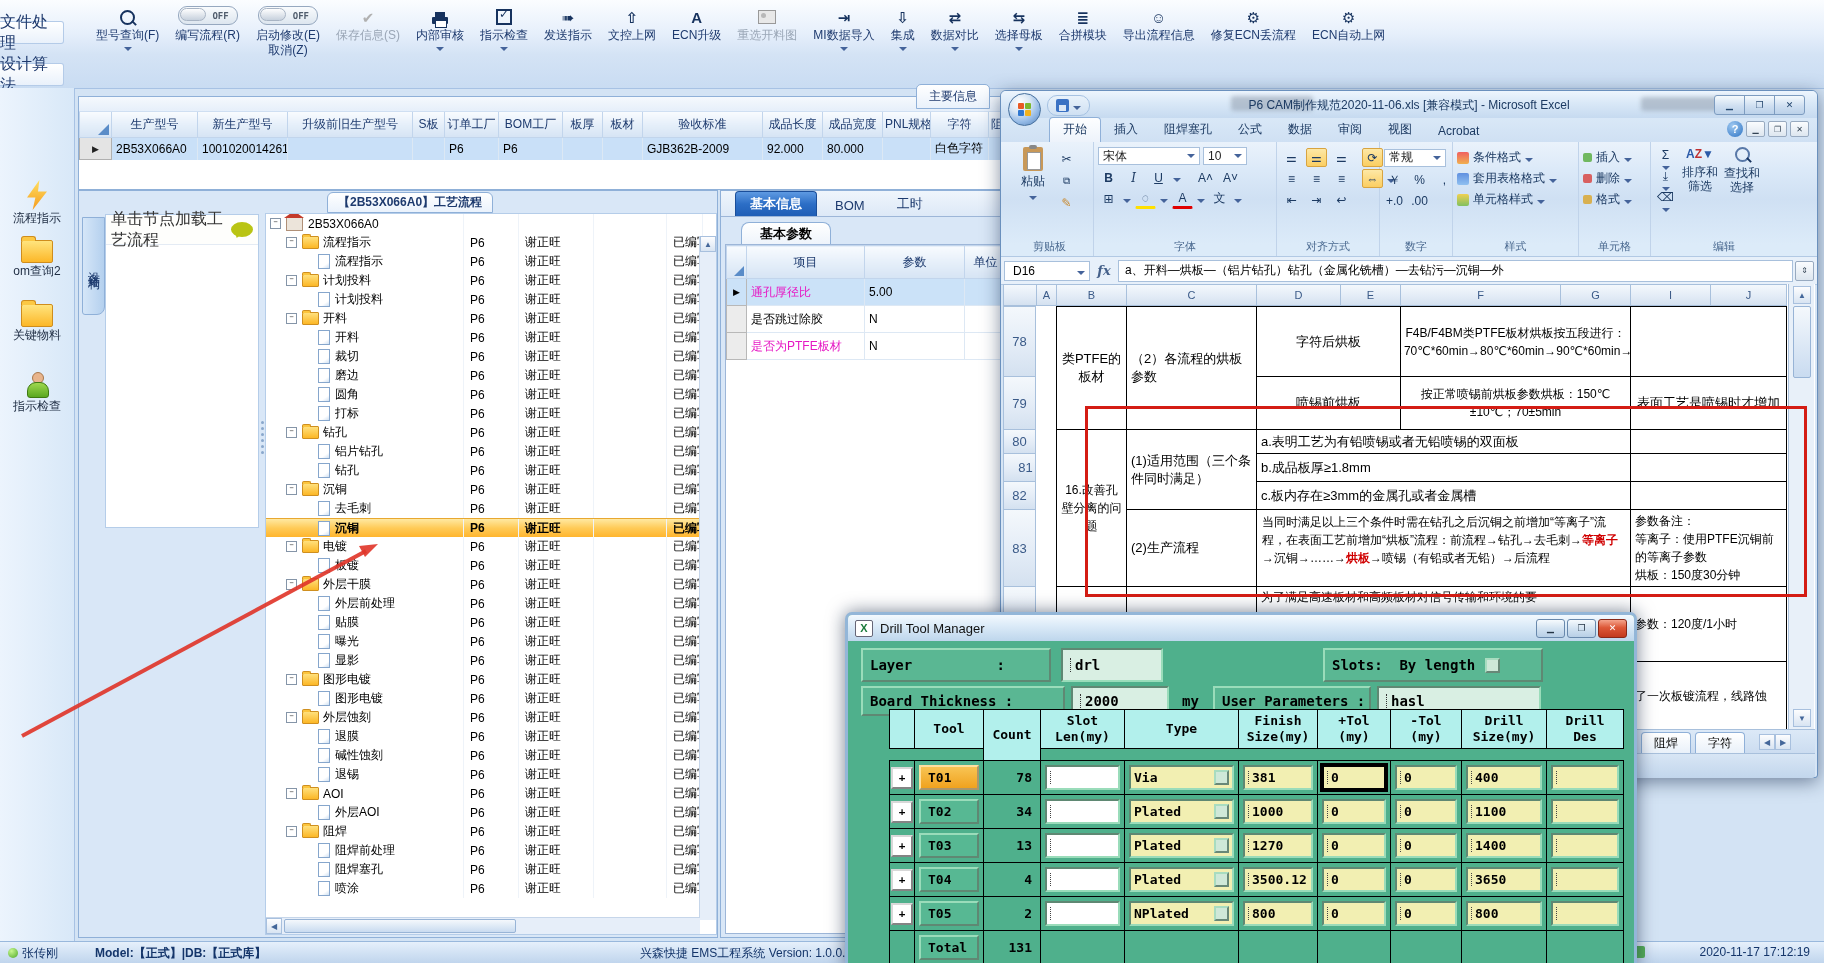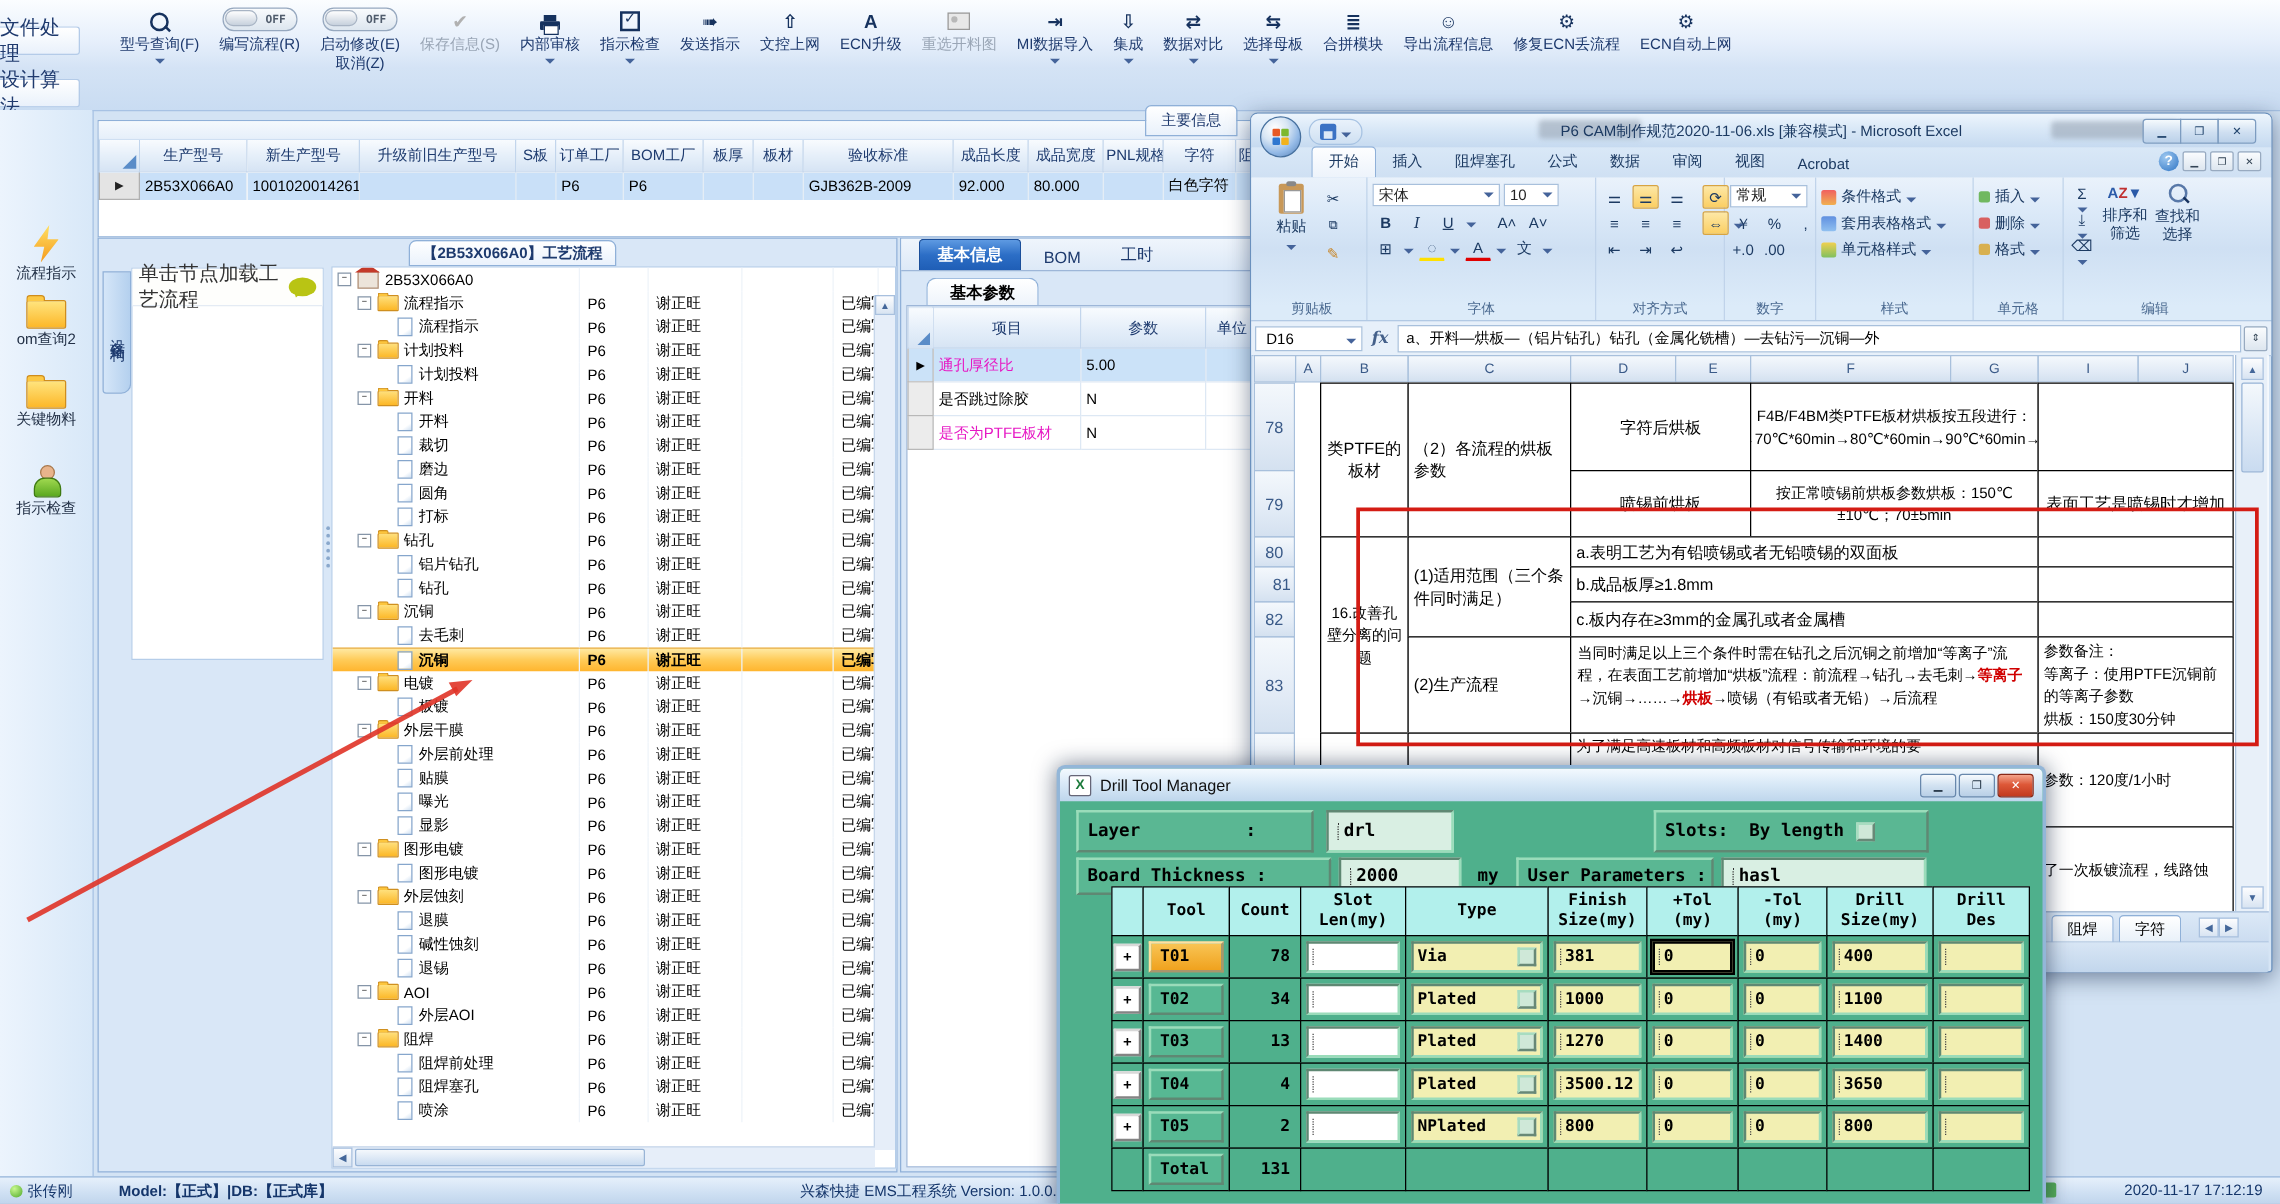--- a/index.html
+++ b/index.html
@@ -1134,21 +1134,21 @@
     <div class="d-label" style="left:475px;top:33px;width:220px;height:34px;"><span>Slots:  By length</span><span class="d-sq"></span></div>
     <div class="d-label" style="left:13px;top:71px;width:204px;height:30px;">Board Thickness :</div>
     <div class="d-input" style="left:223px;top:71px;width:98px;height:30px;"><span class="cur"></span><span>2000</span></div>
     <div class="d-label" style="left:327px;top:71px;width:34px;height:30px;background:none;border:none;">my</div>
     <div class="d-label" style="left:365px;top:71px;width:158px;height:30px;">User Parameters :</div>
     <div class="d-input" style="left:529px;top:71px;width:164px;height:30px;"><span class="cur"></span><span>hasl</span></div>
     <div id="d-table">
         <div class="drow">
           <div class="dc dh" style="width: 26px; height: 40px;"></div>
           <div class="dc dh" style="width: 70px; height: 40px;">Tool</div>
-          <div class="dc dh" style="width: 58px; height: 40px;">Count</div>
+          <div class="dc dh" style="width: 58px; height: 52px;">Count</div>
           <div class="dc dh" style="width: 85px; height: 40px;">Slot
 Len(my)</div>
           <div class="dc dh" style="width: 115px; height: 40px;">Type</div>
           <div class="dc dh" style="width: 80px; height: 40px;">Finish
 Size(my)</div>
           <div class="dc dh" style="width: 74px; height: 40px;">+Tol
 (my)</div>
           <div class="dc dh" style="width: 72px; height: 40px;">-Tol
 (my)</div>
           <div class="dc dh" style="width: 86px; height: 40px;">Drill

